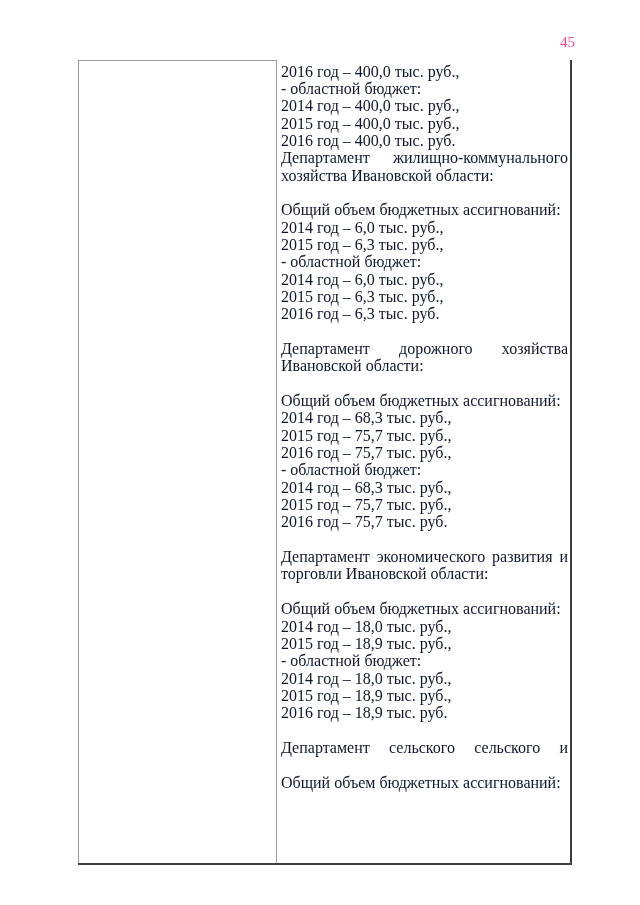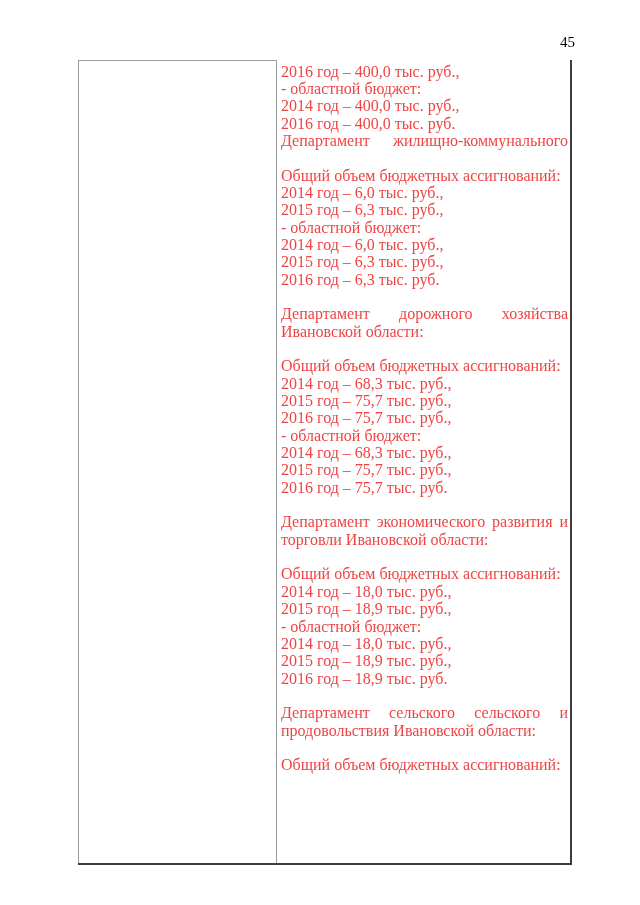--- a/index.html
+++ b/index.html
@@ -21,21 +21,21 @@
     background: #ffffff;
   }
   .page-number {
     position: absolute;
     top: 34px;
     left: 455px;
     width: 120px;
     text-align: right;
     font-size: 15px;
     line-height: 17px;
-    color: #000000;
+    color: #ec4899;
   }
   
   .left-cell {
     position: absolute;
     left: 78px;
     top: 60px;
     width: 197px;
     height: 803px;
     border-top: 1px solid #9b9b9b;
     border-left: 1px solid #9b9b9b;
@@ -60,21 +60,21 @@
     height: 2px;
     background: #3d3d3d;
   }
   .right-cell {
     position: absolute;
     left: 281px;
     top: 62.5px;
     width: 287px;
     font-size: 16px;
     line-height: 17.35px;
-    color: #ef4444;
+    color: #0f172a;
   }
   .tline {
     white-space: nowrap;
   }
   .tline.stretch {
     white-space: normal;
     text-align: justify;
     text-align-last: justify;
   }
 </style>
@@ -90,22 +90,24 @@
     <div class="left-cell"></div>
 
     <div class="table-right-border"></div>
 
     <div class="table-bottom-border"></div>
 
     <div class="right-cell">
         <div class="tline">2016 год – 400,0 тыс. руб.,</div>
         <div class="tline">- областной бюджет:</div>
         <div class="tline">2014 год – 400,0 тыс. руб.,</div>
+        <div class="tline">2015 год – 400,0 тыс. руб.,</div>
         <div class="tline">2016 год – 400,0 тыс. руб.</div>
         <div class="tline stretch">Департамент жилищно-коммунального</div>
+        <div class="tline">хозяйства Ивановской области:</div>
         <div class="tline">&nbsp;</div>
         <div class="tline">Общий объем бюджетных ассигнований:</div>
         <div class="tline">2014 год – 6,0 тыс. руб.,</div>
         <div class="tline">2015 год – 6,3 тыс. руб.,</div>
         <div class="tline">- областной бюджет:</div>
         <div class="tline">2014 год – 6,0 тыс. руб.,</div>
         <div class="tline">2015 год – 6,3 тыс. руб.,</div>
         <div class="tline">2016 год – 6,3 тыс. руб.</div>
         <div class="tline">&nbsp;</div>
         <div class="tline stretch">Департамент дорожного хозяйства</div>
@@ -125,20 +127,19 @@
         <div class="tline">&nbsp;</div>
         <div class="tline">Общий объем бюджетных ассигнований:</div>
         <div class="tline">2014 год – 18,0 тыс. руб.,</div>
         <div class="tline">2015 год – 18,9 тыс. руб.,</div>
         <div class="tline">- областной бюджет:</div>
         <div class="tline">2014 год – 18,0 тыс. руб.,</div>
         <div class="tline">2015 год – 18,9 тыс. руб.,</div>
         <div class="tline">2016 год – 18,9 тыс. руб.</div>
         <div class="tline">&nbsp;</div>
         <div class="tline stretch">Департамент сельского сельского и</div>
-        <div class="tline">продовольствия Ивановской области:</div>
         <div class="tline">&nbsp;</div>
         <div class="tline">Общий объем бюджетных ассигнований:</div>
       </div>
 
   </div>
 
 </div>
 
 </body></html>

